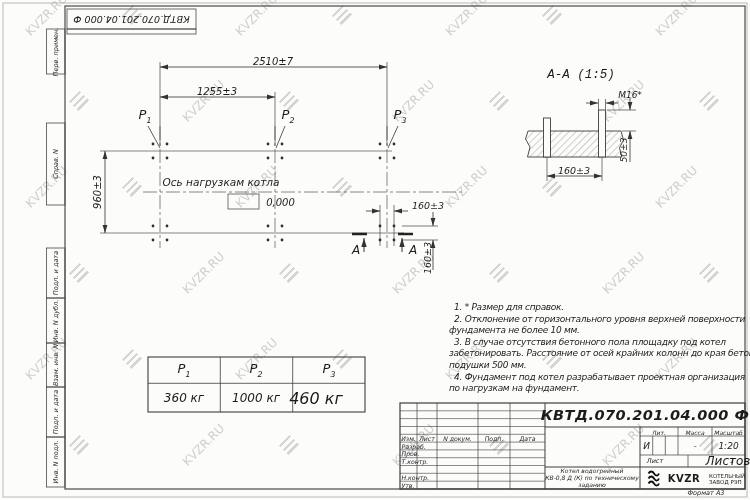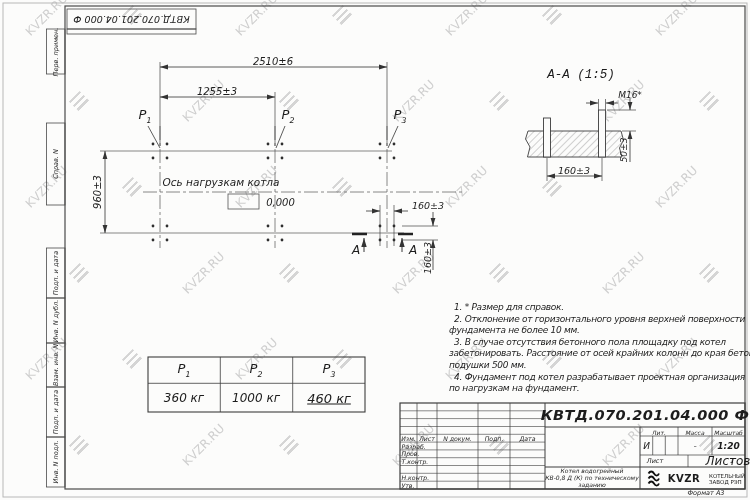--- a/index.html
+++ b/index.html
@@ -190,21 +190,21 @@
   <div class="txt rot180" style="left:67px;top:9px;width:129px;height:20px;line-height:20px;text-align:center;font-size:9.5px;">КВТД.070.201.04.000 Ф</div>
 
   <div class="txt ccr" style="left:55.7px;top:51.5px;font-size:6.5px;">Перв. примен.</div>
   <div class="txt ccr" style="left:55.7px;top:164px;font-size:6.5px;">Справ. N</div>
   <div class="txt ccr" style="left:55.7px;top:273px;font-size:6.5px;">Подп. и дата</div>
   <div class="txt ccr" style="left:55.7px;top:320.5px;font-size:6.5px;">Инв. N дубл.</div>
   <div class="txt ccr" style="left:55.7px;top:365px;font-size:6.5px;">Взам. инв. N</div>
   <div class="txt ccr" style="left:55.7px;top:412px;font-size:6.5px;">Подп. и дата</div>
   <div class="txt ccr" style="left:55.7px;top:462px;font-size:6.5px;">Инв. N подл.</div>
 
-  <div class="txt cc" style="left:273px;top:61px;font-size:10px;">2510±6</div>
+  <div class="txt cc" style="left:273px;top:61px;font-size:10px;">2510±7</div>
   <div class="txt cc" style="left:217px;top:91px;font-size:10px;">1255±3</div>
   <div class="txt ccr" style="left:97px;top:192px;font-size:10px;">960±3</div>
   <div class="txt cc" style="left:145px;top:116px;font-size:13px;">
     <span>P</span><sub>1</sub></div>
   <div class="txt cc" style="left:288px;top:116px;font-size:13px;">
     <span>P</span><sub>2</sub></div>
   <div class="txt cc" style="left:400px;top:116px;font-size:13px;">
     <span>P</span><sub>3</sub></div>
   <div class="txt cc" style="left:221px;top:182px;font-size:10.5px;">Ось нагрузкам котла</div>
   <div class="txt cc" style="left:243.5px;top:201.5px;font-size:10px;margin-left:37px;">0,000</div>
@@ -230,21 +230,21 @@
   </div>
 
   <div class="txt cc" style="left:184px;top:370px;font-size:13px;">
     <span>P</span><sub>1</sub></div>
   <div class="txt cc" style="left:256px;top:370px;font-size:13px;">
     <span>P</span><sub>2</sub></div>
   <div class="txt cc" style="left:329px;top:370px;font-size:13px;">
     <span>P</span><sub>3</sub></div>
   <div class="txt cc" style="left:184px;top:397.5px;font-size:12px;text-align:center;">360 кг</div>
   <div class="txt cc" style="left:256px;top:397.5px;font-size:12px;">1000 кг</div>
-  <div class="txt cc" style="left:329px;top:397.5px;font-size:13px;text-decoration:underline;">460 кг</div>
+  <div class="txt cc" style="left:316px;top:397.5px;font-size:16px;">460 кг</div>
 
   <div class="txt cc b" style="left:645px;top:415px;font-size:14.5px;letter-spacing:0.5px;">КВТД.070.201.04.000 Ф</div>
   <div class="txt cc" style="left:592px;top:478px;font-size:6px;line-height:6.8px;text-align:center;">
     <span>Котел водогрейный</span><br>
     <span>КВ-0,8 Д (К) по техническому</span><br>
     <span>заданию</span></div>
 
   <div class="txt cc" style="left:408.5px;top:438.2px;font-size:6.2px;">Изм.</div>
   <div class="txt cc" style="left:427px;top:438.2px;font-size:6.2px;">Лист</div>
   <div class="txt cc" style="left:457.5px;top:438.2px;font-size:6.2px;">N докум.</div>
@@ -255,21 +255,21 @@
   <div class="txt" style="left:401.5px;top:450.3px;font-size:6.2px;">Пров.</div>
   <div class="txt" style="left:401.5px;top:458.1px;font-size:6.2px;">Т.контр.</div>
   <div class="txt" style="left:401.5px;top:473.7px;font-size:6.2px;">Н.контр.</div>
   <div class="txt" style="left:401.5px;top:481.5px;font-size:6.2px;">Утв.</div>
 
   <div class="txt cc" style="left:659px;top:431.5px;font-size:6px;">Лит.</div>
   <div class="txt cc" style="left:695px;top:431.5px;font-size:6px;">Масса</div>
   <div class="txt cc" style="left:728.5px;top:431.5px;font-size:6px;">Масштаб</div>
   <div class="txt cc" style="left:646.5px;top:445.5px;font-size:9px;">И</div>
   <div class="txt cc" style="left:695px;top:445.5px;font-size:9px;">-</div>
-  <div class="txt cc" style="left:728.5px;top:445.5px;font-size:9px;font-weight:bold;">1:20</div>
+  <div class="txt cc" style="left:728.5px;top:445.5px;font-size:9px;">1:20</div>
   <div class="txt cc" style="left:655px;top:461px;font-size:6.5px;">Лист</div>
   <div class="txt cc" style="left:728px;top:461px;font-size:12px;">Листов</div>
   <div class="txt cc" style="left:732px;top:461px;font-size:6.5px;">1</div>
 
   <svg style="position:absolute;left:647px;top:470px;z-index:3;" width="13" height="17" viewBox="0 0 13 17">
     <g fill="none" stroke="#111" stroke-width="1.8">
       <path d="M1.5,3.5 C3,0.8 5.5,0.8 7,3.5 C8.5,6.2 11,6.2 12,3.5"></path>
       <path d="M1.5,8.5 C3,5.8 5.5,5.8 7,8.5 C8.5,11.2 11,11.2 12,8.5"></path>
       <path d="M1.5,13.5 C3,10.8 5.5,10.8 7,13.5 C8.5,16.2 11,16.2 12,13.5"></path>
     </g>

